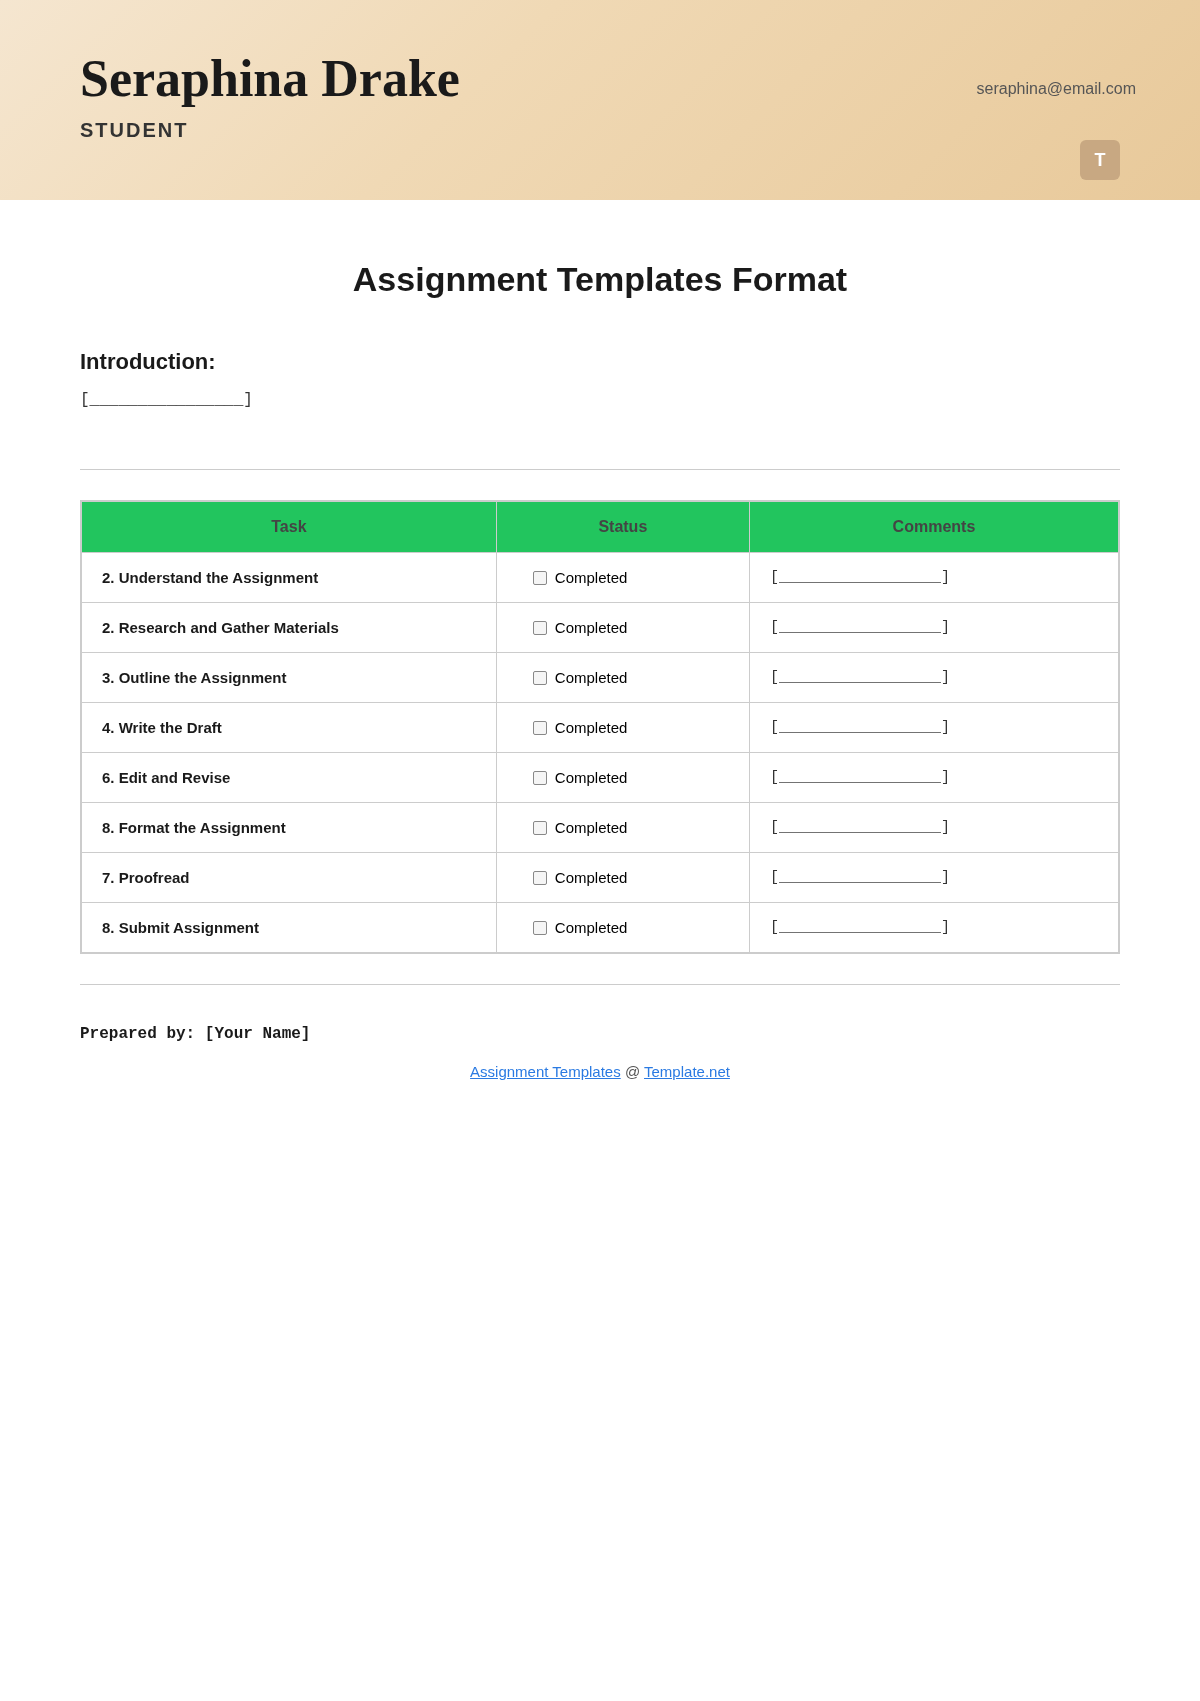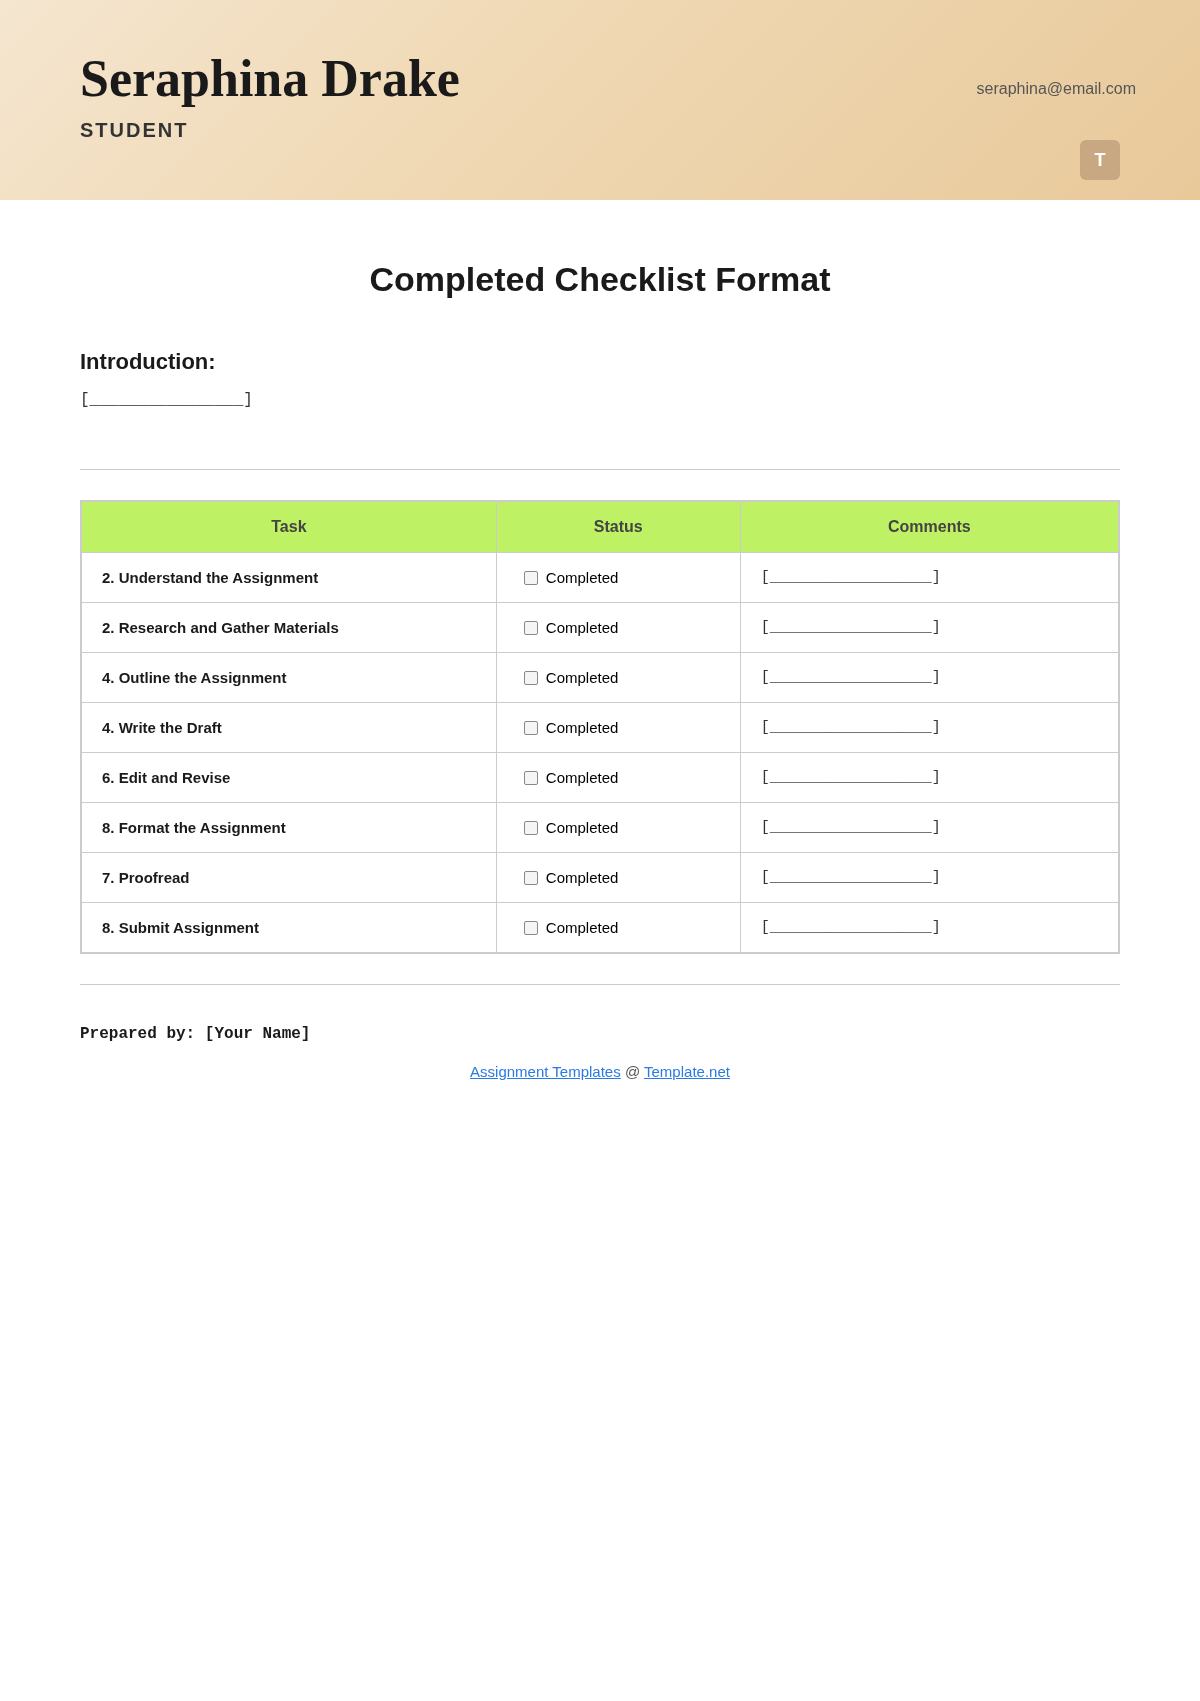--- a/index.html
+++ b/index.html
@@ -108,21 +108,21 @@
     }
 
     
     .checklist-table {
       width: 100%;
       border-collapse: collapse;
       margin-bottom: 0;
     }
 
     .checklist-table thead tr {
-      background: #bef264;
+      background: #22c55e;
     }
 
     .checklist-table thead th {
       padding: 16px 20px;
       text-align: center;
       font-size: 16px;
       font-weight: 600;
       color: #444;
       font-family: Arial, sans-serif;
       border: 1px solid #ccc;
@@ -145,21 +145,21 @@
       vertical-align: middle;
     }
 
     .checklist-table tbody td:first-child {
       font-weight: 700;
       color: #1a1a1a;
     }
 
     .checklist-table tbody td:nth-child(2) {
       text-align: left;
-      padding-left: 27px;
+      padding-left: 36px;
     }
 
     .checklist-table tbody td:nth-child(3) {
       font-family: 'Courier New', monospace;
       color: #333;
       text-align: left;
     }
 
     .status-cell {
       display: flex;
@@ -211,21 +211,21 @@
 
 <div class="header-banner">
   <div class="header-name">Seraphina Drake</div>
   <div class="header-role">STUDENT</div>
   <div class="header-email">seraphina@email.com</div>
   <div class="header-avatar">T</div>
 </div>
 
 <div class="main-content">
 
-  <h1 class="doc-title">Completed Checklist Format</h1>
+  <h1 class="doc-title">Assignment Templates Format</h1>
 
   <div class="section-label">Introduction:</div>
   <div class="intro-field">[________________]</div>
 
   <hr class="divider">
 
   <div class="table-wrapper">
     <table class="checklist-table">
       <thead>
         <tr>
@@ -249,21 +249,21 @@
             <td>2. Research and Gather Materials</td>
             <td>
               <div class="status-cell">
                 <span class="checkbox-icon"></span>
                 <span>Completed</span>
               </div>
             </td>
             <td>[__________________]</td>
           </tr>
           <tr>
-            <td>4. Outline the Assignment</td>
+            <td>3. Outline the Assignment</td>
             <td>
               <div class="status-cell">
                 <span class="checkbox-icon"></span>
                 <span>Completed</span>
               </div>
             </td>
             <td>[__________________]</td>
           </tr>
           <tr>
             <td>4. Write the Draft</td>

